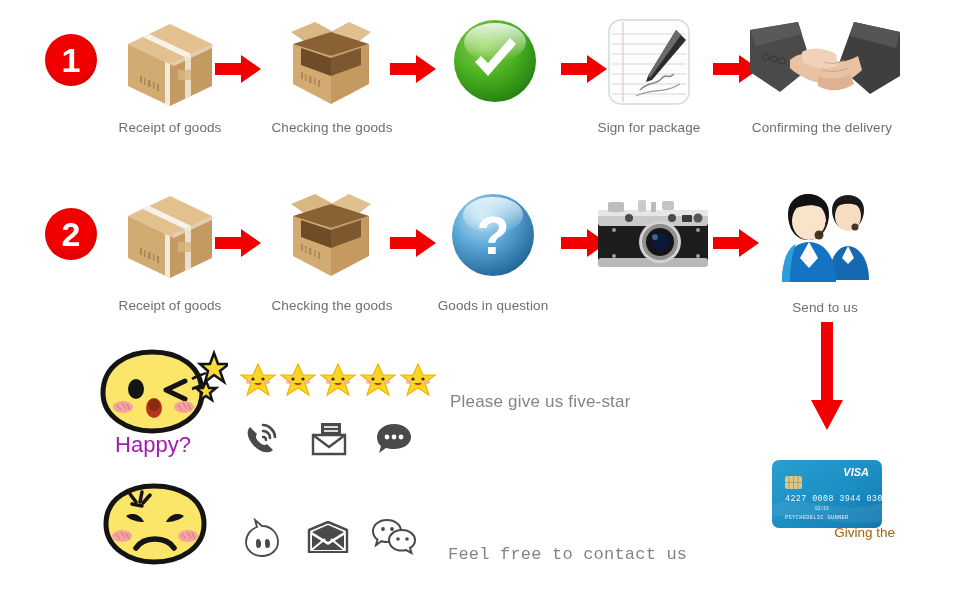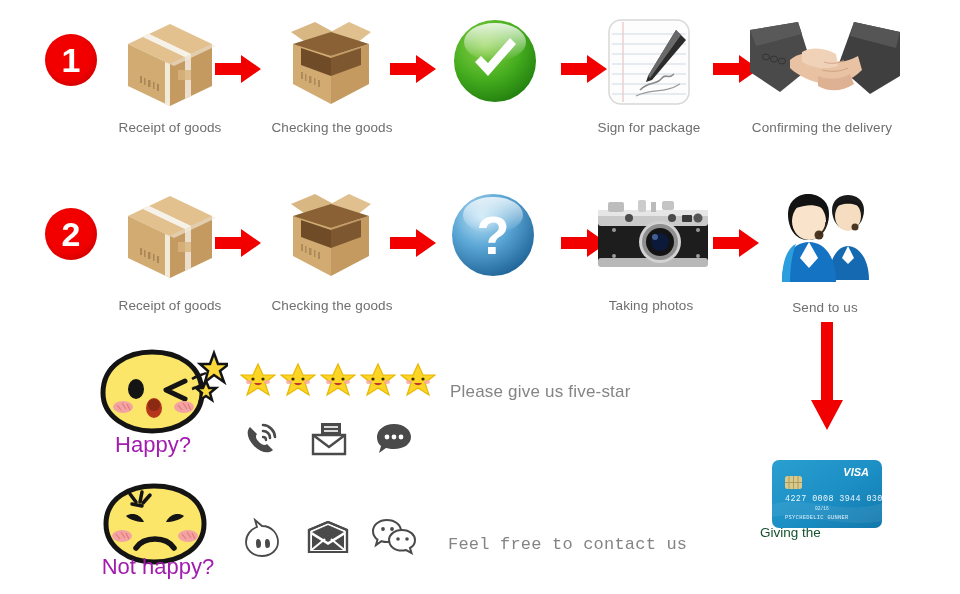--- a/index.html
+++ b/index.html
@@ -42,29 +42,30 @@
   
   .caption {
     font-size: 13.5px;
     color: #6e6e6e;
     text-align: center;
     white-space: nowrap;
     letter-spacing: .1px;
   }
   .caption2 {
     font-size: 13.5px;
-    color: #14532d;
-    text-align: left;
+    color: #a16207;
+    text-align: right;
     line-height: 17px;
   }
   .phrase {
     font-size: 17px;
     color: #848484;
     white-space: nowrap;
     letter-spacing: .2px;
+    margin-top: 10px;
   }
   .mood-label {
     font-size: 22px;
     color: #a21caf;
     text-align: center;
     white-space: nowrap;
   }
 
   .icons-row { display: flex; align-items: center; }
 </style>
@@ -330,21 +331,21 @@
       <path d="M8 90 C8 64, 20 50, 35 50 C50 50, 62 64, 62 90 Z" fill="#1573c4"></path>
       <path d="M35 50 L26 66 L35 76 L44 66 Z" fill="#ffffff"></path>
       <path d="M22 52 C18 62, 16 76, 16 90 L8 90 C8 70, 13 56, 22 52 Z" fill="#2b9ede"></path>
       <circle cx="45" cy="43" r="4.5" fill="#4a3520"></circle>
       <path d="M45 43 C49 40, 52 36, 52 30" stroke="#3a2a18" stroke-width="1.5" fill="none"></path>
     </svg>
   </div>
 
   <div class="abs caption" style="left:0px; top:298px; width:340px;">Receipt of goods</div>
   <div class="abs caption" style="left:162px; top:298px; width:340px;">Checking the goods</div>
-  <div class="abs caption" style="left:481px; top:298px; width:340px;">Taking photos</div>
+  <div class="abs caption" style="left:323px; top:298px; width:340px;">Goods in question</div>
   <div class="abs caption" style="left:655px; top:300px; width:340px;">Send to us</div>
 
   <div class="abs" style="left:88px; top:345px;">
     <svg width="140" height="95" viewBox="0 0 140 95">
       <path d="M15 48 C15 20, 40 7, 64 7 C90 7, 114 20, 114 48 C114 72, 90 86, 64 86 C40 86, 15 72, 15 48 Z" fill="#fbe66a" stroke="#141414" stroke-width="5"></path>
       <ellipse cx="48" cy="44" rx="8" ry="10" fill="#141414"></ellipse>
       <path d="M97 36 L78 45 L97 54" stroke="#141414" stroke-width="5" fill="none" stroke-linecap="round" stroke-linejoin="round"></path>
       <ellipse cx="66" cy="63" rx="8" ry="10" fill="#b5361a"></ellipse>
       <ellipse cx="66" cy="60" rx="6" ry="6" fill="#8a2a12"></ellipse>
       <g>
@@ -473,21 +474,20 @@
       <g stroke="#e07b7b" stroke-width="1.2">
         <line x1="20" y1="56" x2="24" y2="61"></line>
           <line x1="25" y1="54" x2="29" y2="60"></line>
           <line x1="30" y1="55" x2="33" y2="61"></line>
         <line x1="86" y1="56" x2="90" y2="61"></line>
           <line x1="91" y1="54" x2="95" y2="60"></line>
           <line x1="96" y1="55" x2="99" y2="61"></line>
       </g>
     </svg>
   </div>
-  <div class="abs mood-label" style="left:88px; top:554px; width:140px;">Not happy?</div>
 
   <div class="abs" style="left:243px; top:518px;">
     <svg width="38" height="40" viewBox="0 0 38 40">
       <path d="M19 8 C29 8, 35 16, 35 24 C35 32, 28 38, 19 38 C10 38, 3 32, 3 24 C3 17, 8 11, 14 9 L12 2 Z" fill="#ffffff" stroke="#4a4a4a" stroke-width="1.8"></path>
       <path d="M15 21 C17 21, 18 23, 18 26 C18 29, 17 30, 15 30 C13.5 30, 13 28, 13 25 C13 22, 13.5 21, 15 21 Z" fill="#4a4a4a"></path>
       <path d="M24 21 C26 21, 27 23, 27 26 C27 29, 26 30, 24 30 C22.5 30, 22 28, 22 25 C22 22, 22.5 21, 24 21 Z" fill="#4a4a4a"></path>
     </svg>
   </div>
   <div class="abs" style="left:307px; top:521px;">
     <svg width="42" height="34" viewBox="0 0 42 34">

